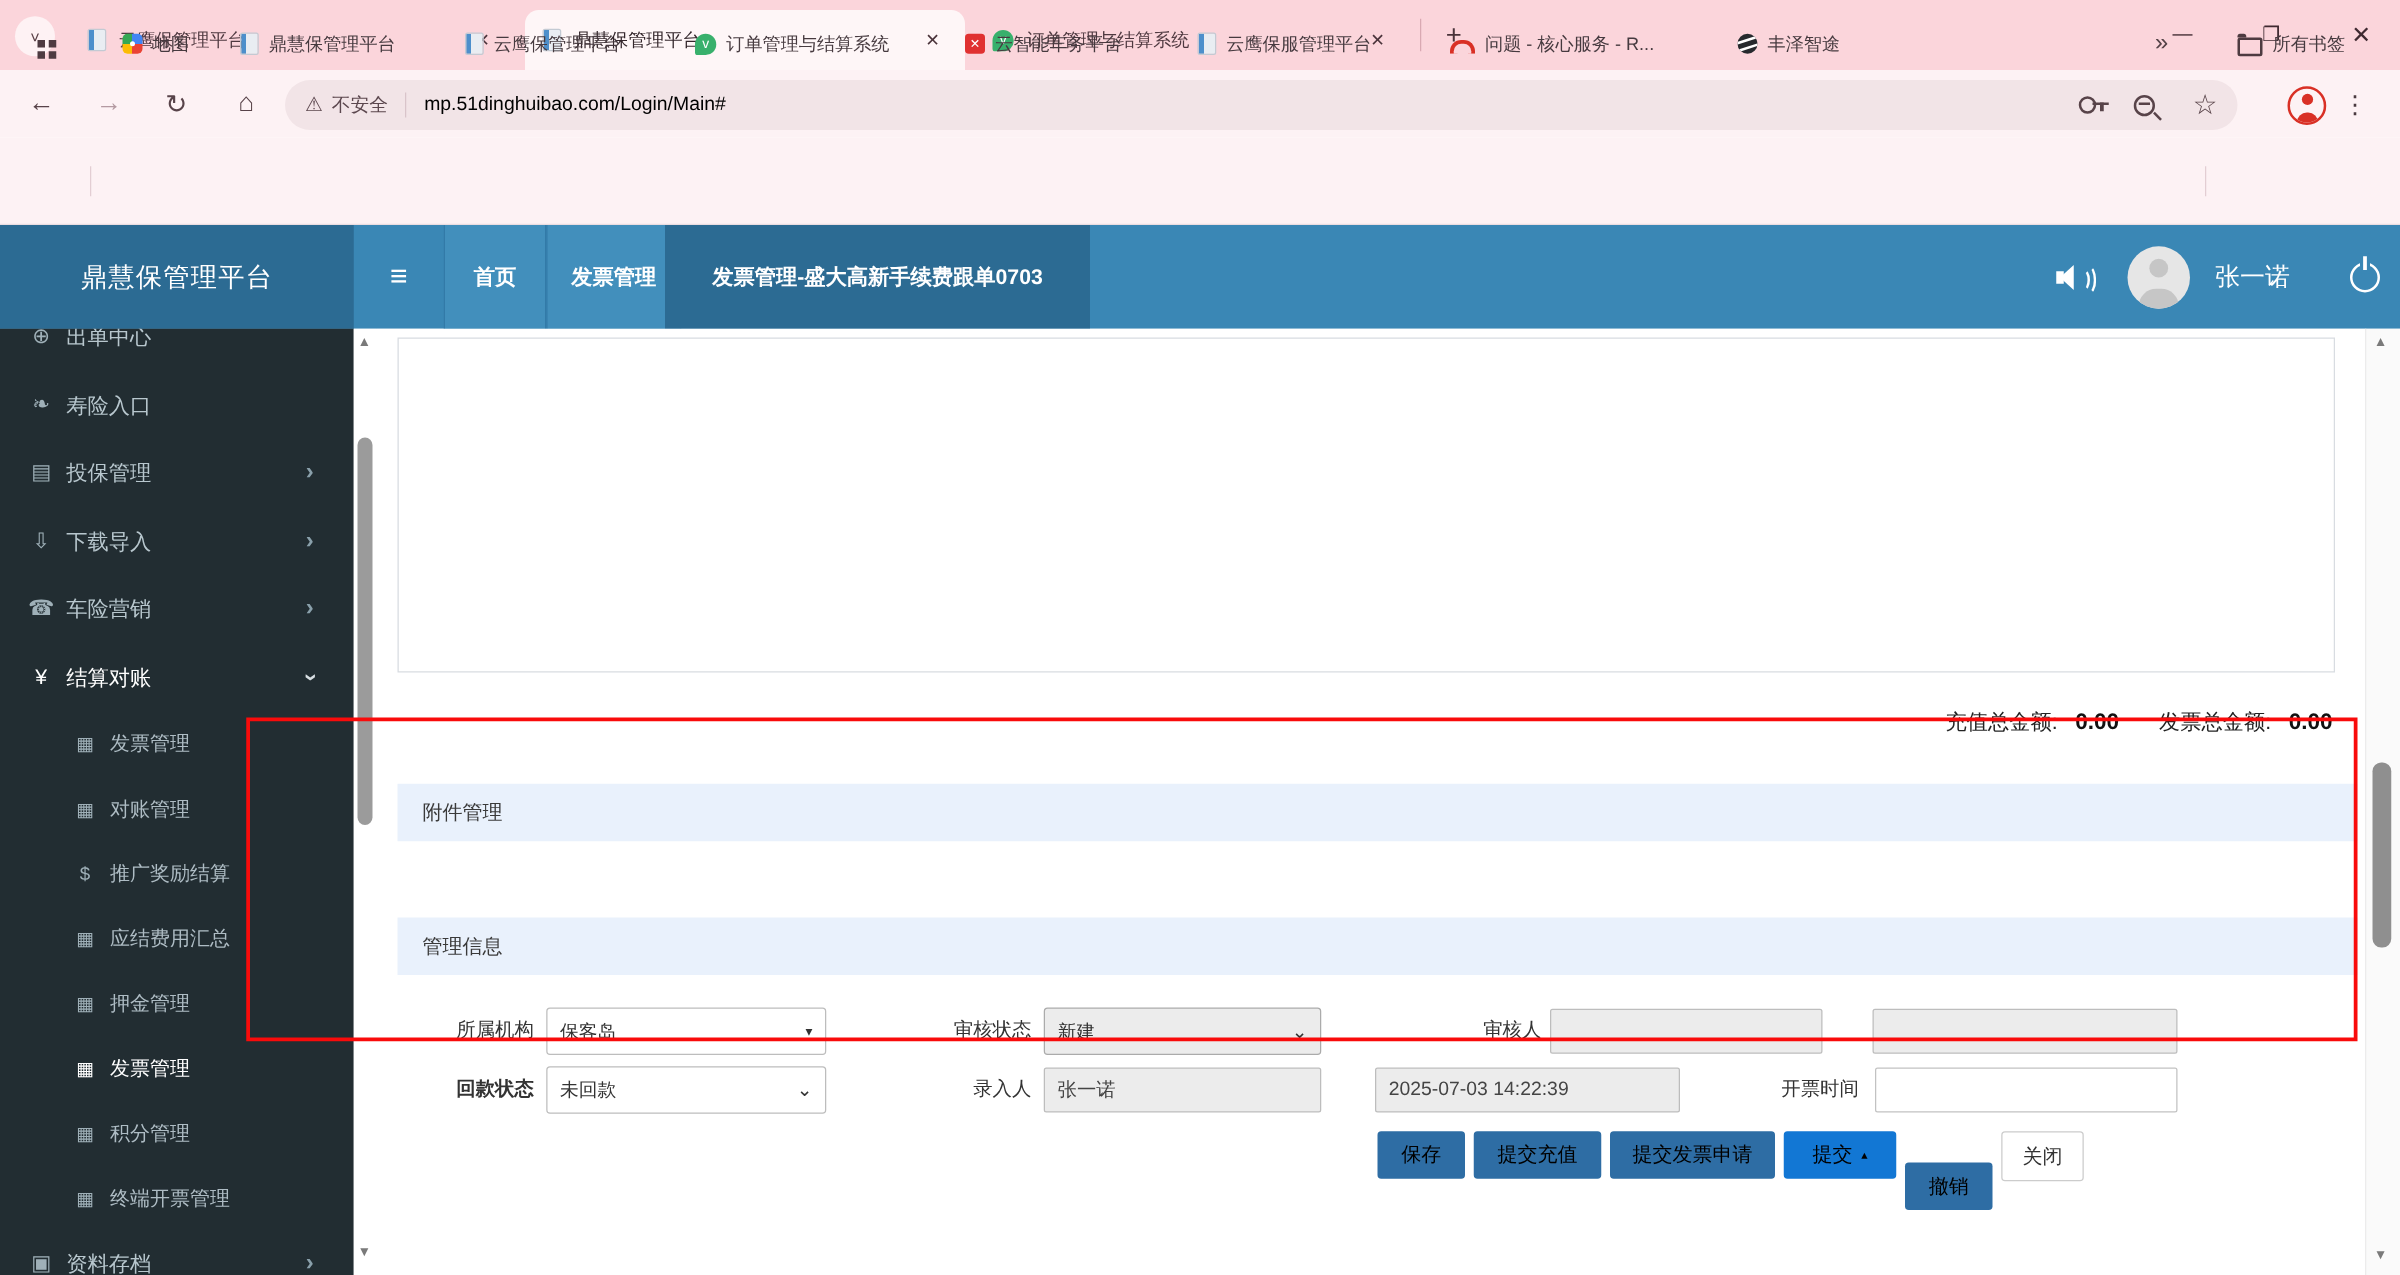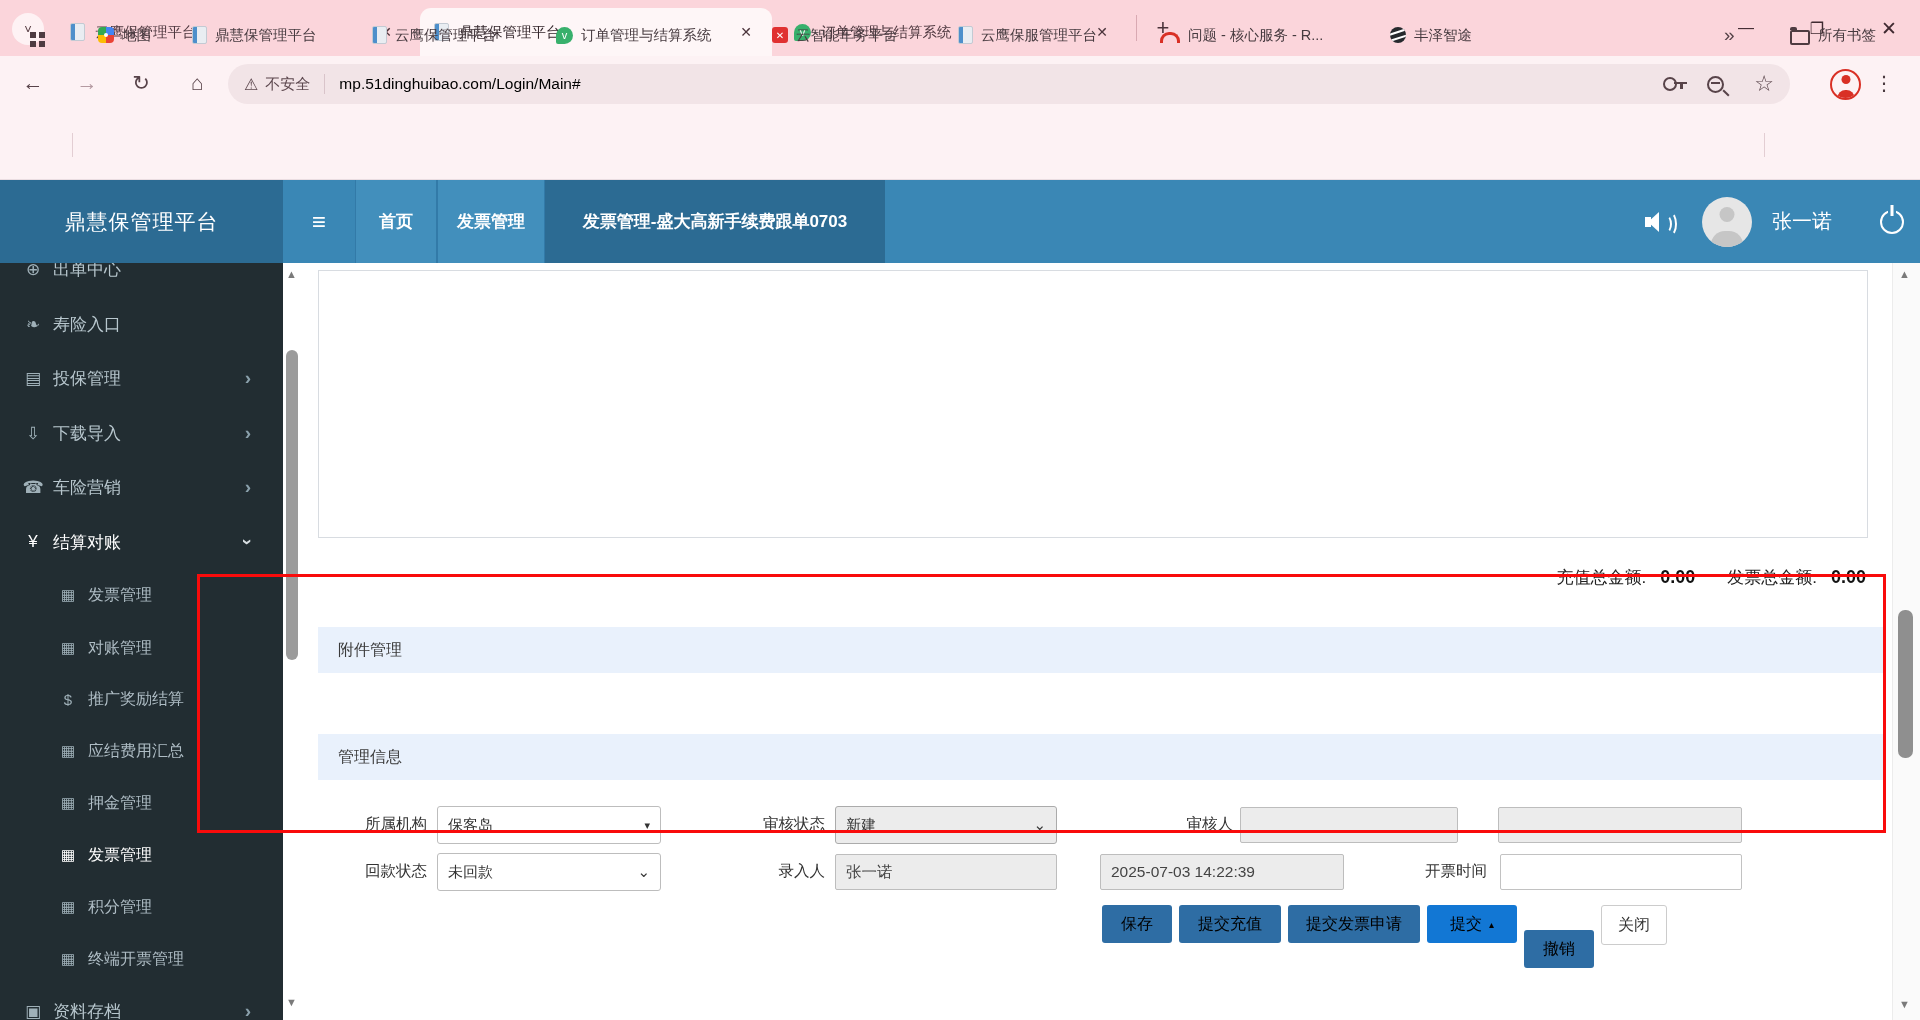--- a/index.html
+++ b/index.html
@@ -215,21 +215,21 @@
   <div class="bm" style="left:1790px;">
     <span class="ico-folder"></span>
     <span class="lbl">所有书签</span>
   </div>
 
   <div class="abs appheader"></div>
   <div class="abs flex brand">鼎慧保管理平台</div>
   <div class="abs flex burger" style="left:283px;width:72px;">≡</div>
   <div class="abs flex navitem" style="left:355px;width:82px;">首页</div>
   <div class="abs flex navitem" style="left:437px;width:108px;">发票管理</div>
-  <div class="abs flex navactive" style="left:545px;width:340px;">发票管理-盛大高新手续费跟单0703</div>
+  <div class="abs flex navactive" style="left:532px;width:340px;">发票管理-盛大高新手续费跟单0703</div>
   <div class="abs flex" style="left:1645px;top:180px;height:83px;">
     <span class="ico-speaker">
       <i class="bx"></i>
         <i class="cone"></i>
         <i class="w1"></i>
         <i class="w2"></i>
     </span>
   </div>
   <div class="abs hdr-avatar"></div>
   <div class="abs flex username">张一诺</div>
@@ -330,21 +330,21 @@
     </div>
     <div class="flabel" style="left:444px;top:543px;width:80px;">审核状态</div>
     <div class="fsel dis" style="left:534px;top:543px;width:200px;">
       <span class="cv">新建</span>
       <span class="car" style="font-size:15px;">⌄</span>
     </div>
     <div class="flabel" style="left:872px;top:543px;width:60px;">审核人</div>
     <div class="finp dis" style="left:939px;top:544px;width:196px;"></div>
     <div class="finp dis" style="left:1197px;top:544px;width:222px;"></div>
 
-    <div class="flabel" style="left:46px;top:590px;width:80px;">回款状态</div>
+    <div class="flabel" style="left:46px;top:590px;width:80px;font-weight:bold;">回款状态</div>
     <div class="fsel" style="left:136px;top:590px;width:202px;">
       <span class="cv">未回款</span>
       <span class="car" style="font-size:15px;">⌄</span>
     </div>
     <div class="flabel" style="left:454px;top:590px;width:70px;">录入人</div>
     <div class="finp dis" style="left:534px;top:591px;width:200px;">
       <span>张一诺</span>
     </div>
     <div class="finp dis" style="left:799px;top:591px;width:222px;">
       <span>2025-07-03 14:22:39</span>

